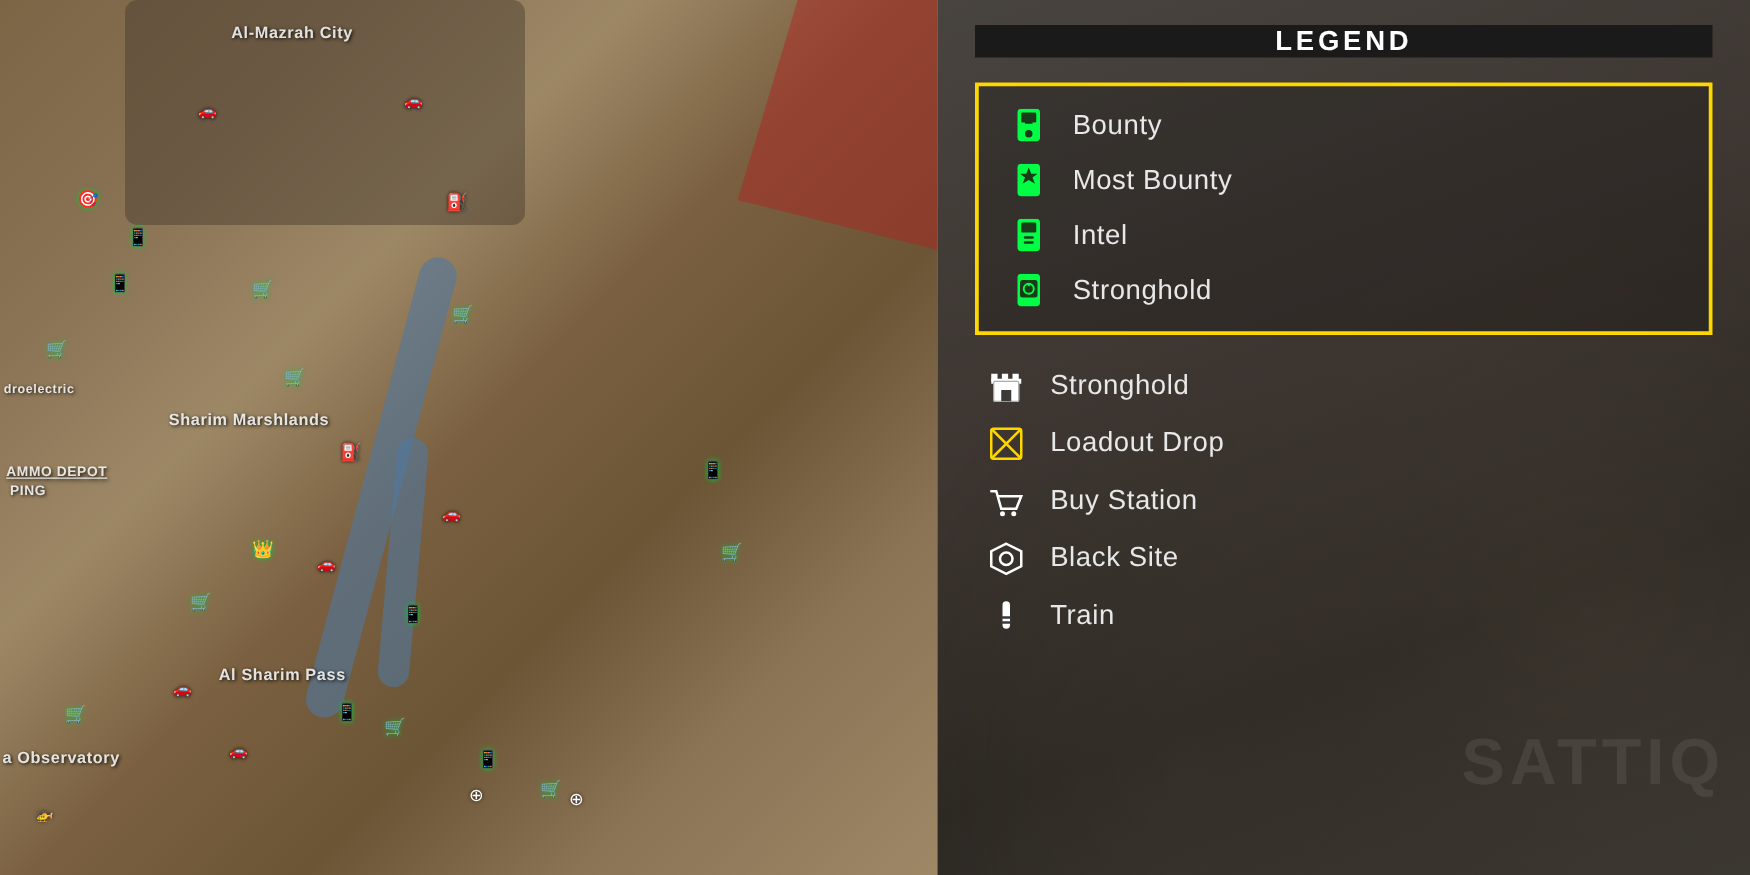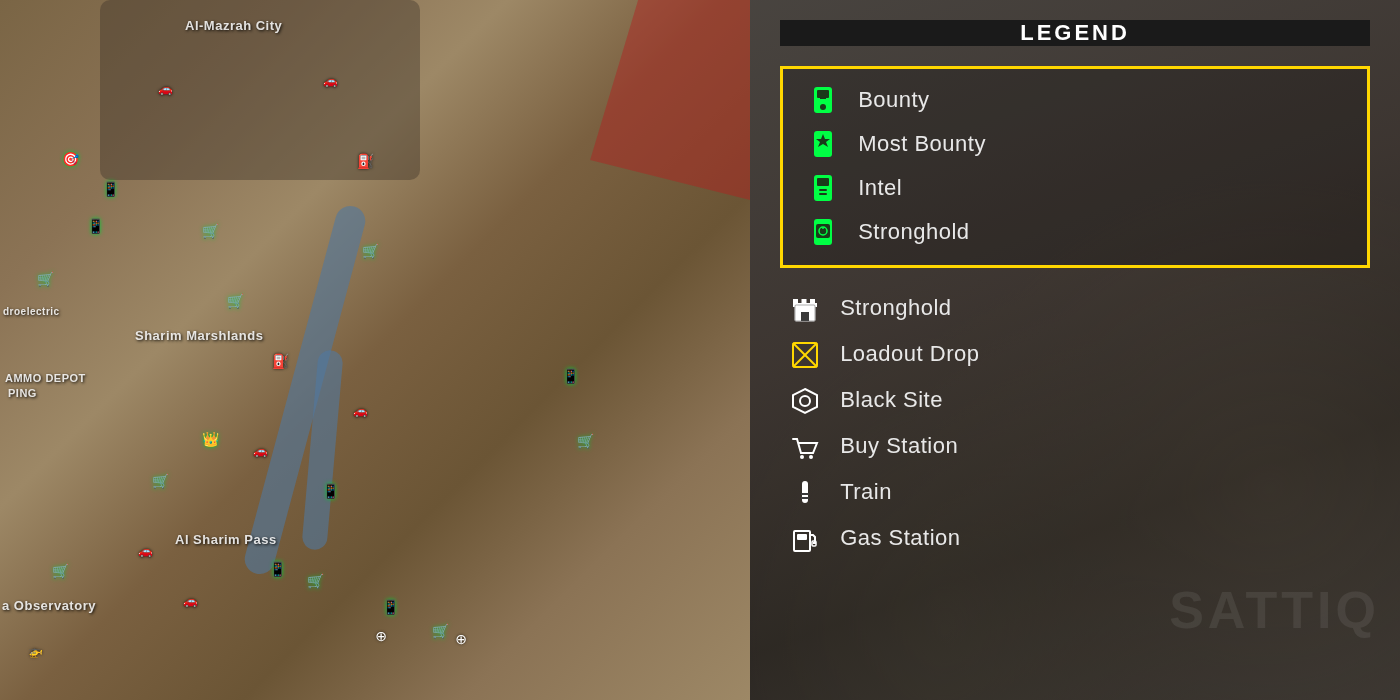--- a/index.html
+++ b/index.html
@@ -173,21 +173,21 @@
   <div class="river" style="width:30px; height:380px; left:290px; top:200px; transform:rotate(15deg);"></div>
   <div class="river" style="width:25px; height:200px; left:310px; top:350px; transform:rotate(5deg);"></div>
 
   <div class="danger-zone"></div>
 
   <div style="position:absolute; top:0; left:100px; width:320px; height:180px; background:rgba(60,50,40,0.4); border-radius:10px;"></div>
 
   <span class="map-label" style="left:185px; top:18px;">Al-Mazrah City</span>
   <span class="map-label" style="left:135px; top:328px;">Sharim Marshlands</span>
   <span class="map-label" style="left:175px; top:532px;">Al Sharim Pass</span>
-  <span class="map-label" style="left:5px; top:372px; font-size:11px;">AMMO DEPOT</span>
+  <span class="map-label" style="left:5px; top:372px; font-size:11px;text-decoration:underline;">AMMO DEPOT</span>
   <span class="map-label" style="left:8px; top:387px; font-size:11px;">PING</span>
   <span class="map-label" style="left:3px; top:262px; font-size:10px;margin-top:44px;">droelectric</span>
   <span class="map-label" style="left:2px; top:598px; font-size:13px;">a Observatory</span>
 
   <div class="map-icon icon-green" style="left:35px; top:268px;">🛒</div>
   <div class="map-icon icon-green" style="left:200px; top:220px;">🛒</div>
   <div class="map-icon icon-green" style="left:360px; top:240px;">🛒</div>
   <div class="map-icon icon-green" style="left:225px; top:290px;">🛒</div>
   <div class="map-icon icon-green" style="left:575px; top:430px;">🛒</div>
   <div class="map-icon icon-green" style="left:150px; top:470px;">🛒</div>
@@ -304,56 +304,45 @@
           <line x1="2" y1="2" x2="26" y2="26" stroke="#FFD700" stroke-width="2"></line>
           <line x1="26" y1="2" x2="2" y2="26" stroke="#FFD700" stroke-width="2"></line>
         </svg>
       </div>
       <span class="legend-text">Loadout Drop</span>
     </div>
 
     <div class="legend-item regular">
       <div class="legend-icon-cell">
         <svg width="28" height="28" viewBox="0 0 28 28" fill="none">
-          <path d="M14 2 L26 8 L26 20 L14 26 L2 20 L2 8 Z" stroke="white" stroke-width="2" fill="none"></path>
-          <circle cx="14" cy="14" r="5" stroke="white" stroke-width="2" fill="none"></circle>
-        </svg>
-      </div>
-      <span class="legend-text">Black Site</span>
-    </div>
-
-    <div class="legend-item regular">
-      <div class="legend-icon-cell">
-        <svg width="28" height="28" viewBox="0 0 28 28" fill="none">
           <path d="M2 6 L6 6 L10 20 L22 20 L26 10 L8 10" stroke="white" stroke-width="2" fill="none" stroke-linecap="round"></path>
           <circle cx="11" cy="24" r="2" fill="white"></circle>
           <circle cx="20" cy="24" r="2" fill="white"></circle>
         </svg>
       </div>
       <span class="legend-text">Buy Station</span>
+    </div>
+
+    <div class="legend-item regular">
+      <div class="legend-icon-cell">
+        <svg width="28" height="28" viewBox="0 0 28 28" fill="none">
+          <path d="M14 2 L26 8 L26 20 L14 26 L2 20 L2 8 Z" stroke="white" stroke-width="2" fill="none"></path>
+          <circle cx="14" cy="14" r="5" stroke="white" stroke-width="2" fill="none"></circle>
+        </svg>
+      </div>
+      <span class="legend-text">Black Site</span>
     </div>
 
 
     <div class="legend-item regular">
       <div class="legend-icon-cell">
         <svg width="14" height="28" viewBox="0 0 14 28" fill="none">
           <rect x="4" y="2" width="6" height="22" rx="3" fill="white"></rect>
           <rect x="3" y="14" width="8" height="2" fill="#3a3a3a"></rect>
           <rect x="3" y="18" width="8" height="2" fill="#3a3a3a"></rect>
         </svg>
       </div>
       <span class="legend-text">Train</span>
     </div>
 
-    <div class="legend-item regular">
-      <div class="legend-icon-cell">
-        <svg width="28" height="28" viewBox="0 0 28 28" fill="none">
-          <rect x="3" y="6" width="16" height="20" rx="1" stroke="white" stroke-width="2" fill="none"></rect>
-          <rect x="6" y="9" width="10" height="6" rx="1" fill="white"></rect>
-          <path d="M19 10 L22 10 L24 12 L24 18 L22 18" stroke="white" stroke-width="2" fill="none"></path>
-          <rect x="21" y="16" width="4" height="5" rx="1" stroke="white" stroke-width="1.5" fill="none"></rect>
-        </svg>
-      </div>
-      <span class="legend-text">Gas Station</span>
-    </div>
 
   </div>
 </div>
 
 </body></html>

